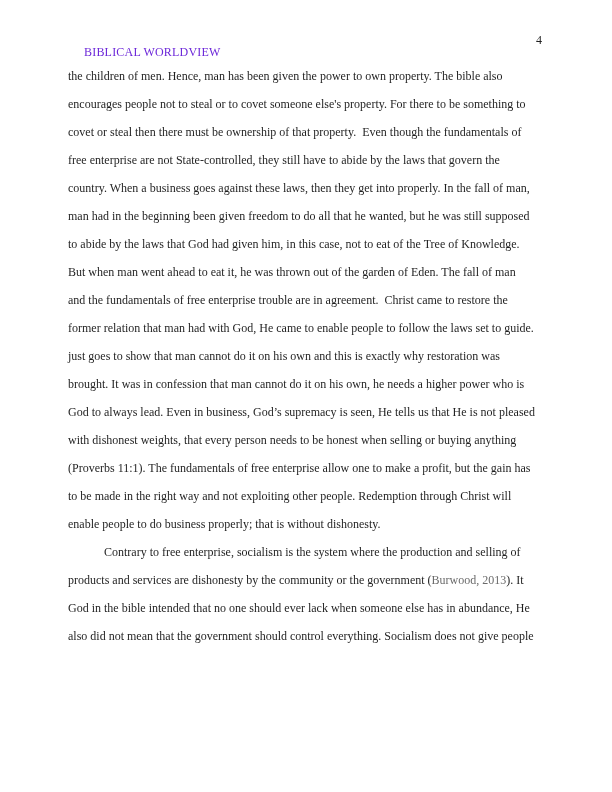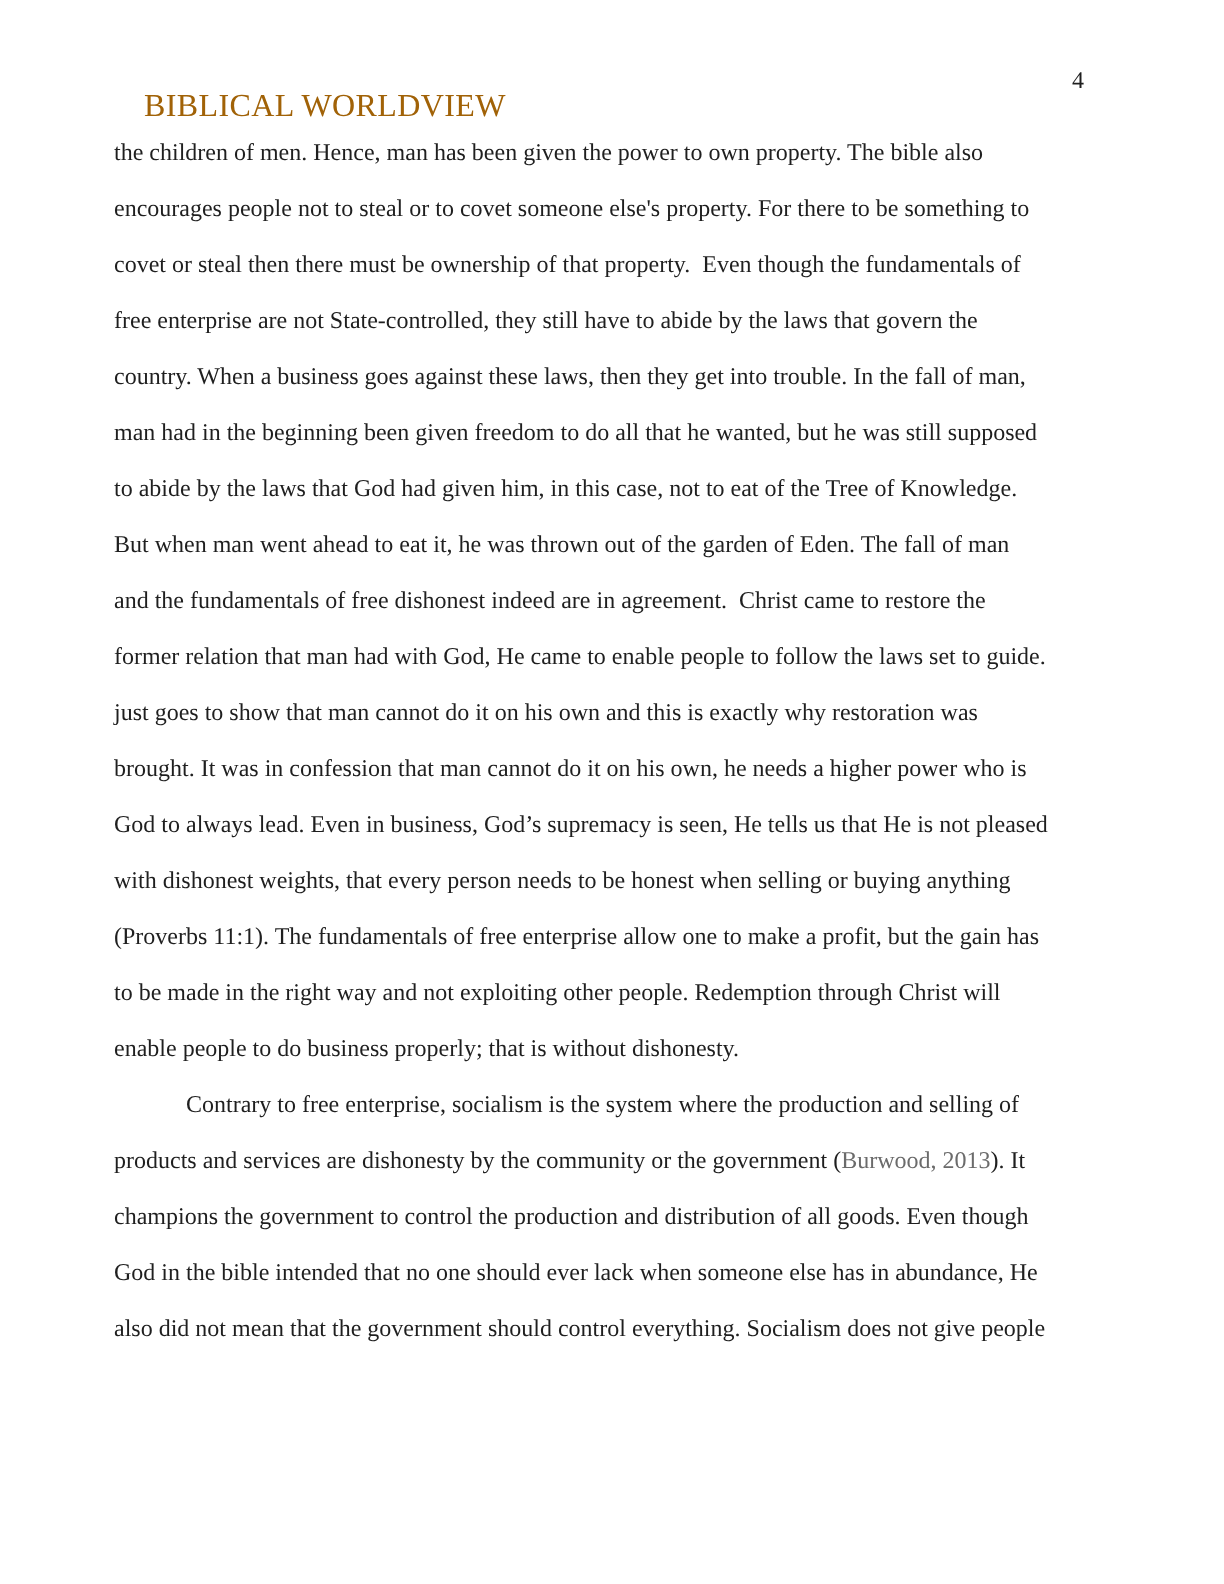--- a/index.html
+++ b/index.html
@@ -20,29 +20,29 @@
   .page-number {
     position: absolute;
     top: 33px;
     right: 70px;
     font-size: 12px;
     color: #1f1f1f;
   }
   .running-head {
     position: absolute;
     top: 45px;
-    left: 72px;
-    font-size: 16px;
+    left: 84px;
+    font-size: 12px;
     letter-spacing: 0.2px;
-    color: #a16207;
+    color: #6d28d9;
   }
   .body-text {
     position: absolute;
     top: 62px;
-    left: 57px;
+    left: 68px;
     width: 468px;
     line-height: 28px;
     font-size: 12px;
   }
   .line {
     height: 28px;
     white-space: pre;
   }
   .indent {
     padding-left: 36px;
@@ -60,35 +60,34 @@
   <div class="page-number">4</div>
 
   <div class="running-head">BIBLICAL WORLDVIEW</div>
 
   <div class="body-text">
 
     <div class="line">the children of men. Hence, man has been given the power to own property. The bible also</div>
     <div class="line">encourages people not to steal or to covet someone else's property. For there to be something to</div>
     <div class="line">covet or steal then there must be ownership of that property.  Even though the fundamentals of</div>
     <div class="line">free enterprise are not State-controlled, they still have to abide by the laws that govern the</div>
-    <div class="line">country. When a business goes against these laws, then they get into trouble. In the fall of man,</div>
+    <div class="line">country. When a business goes against these laws, then they get into properly. In the fall of man,</div>
     <div class="line">man had in the beginning been given freedom to do all that he wanted, but he was still supposed</div>
     <div class="line">to abide by the laws that God had given him, in this case, not to eat of the Tree of Knowledge.</div>
     <div class="line">But when man went ahead to eat it, he was thrown out of the garden of Eden. The fall of man</div>
-    <div class="line">and the fundamentals of free dishonest indeed are in agreement.  Christ came to restore the</div>
+    <div class="line">and the fundamentals of free enterprise trouble are in agreement.  Christ came to restore the</div>
     <div class="line">former relation that man had with God, He came to enable people to follow the laws set to guide.</div>
     <div class="line">just goes to show that man cannot do it on his own and this is exactly why restoration was</div>
     <div class="line">brought. It was in confession that man cannot do it on his own, he needs a higher power who is</div>
     <div class="line">God to always lead. Even in business, God’s supremacy is seen, He tells us that He is not pleased</div>
     <div class="line">with dishonest weights, that every person needs to be honest when selling or buying anything</div>
     <div class="line">(Proverbs 11:1). The fundamentals of free enterprise allow one to make a profit, but the gain has</div>
     <div class="line">to be made in the right way and not exploiting other people. Redemption through Christ will</div>
     <div class="line">enable people to do business properly; that is without dishonesty.</div>
 
     <div class="line indent">Contrary to free enterprise, socialism is the system where the production and selling of</div>
     <div class="line"><span>products and services are dishonesty by the community or the government (</span><span class="citation">Burwood, 2013</span><span>). It</span></div>
-    <div class="line">champions the government to control the production and distribution of all goods. Even though</div>
     <div class="line">God in the bible intended that no one should ever lack when someone else has in abundance, He</div>
     <div class="line">also did not mean that the government should control everything. Socialism does not give people</div>
 
   </div>
 
 </div>
 
 </body></html>

